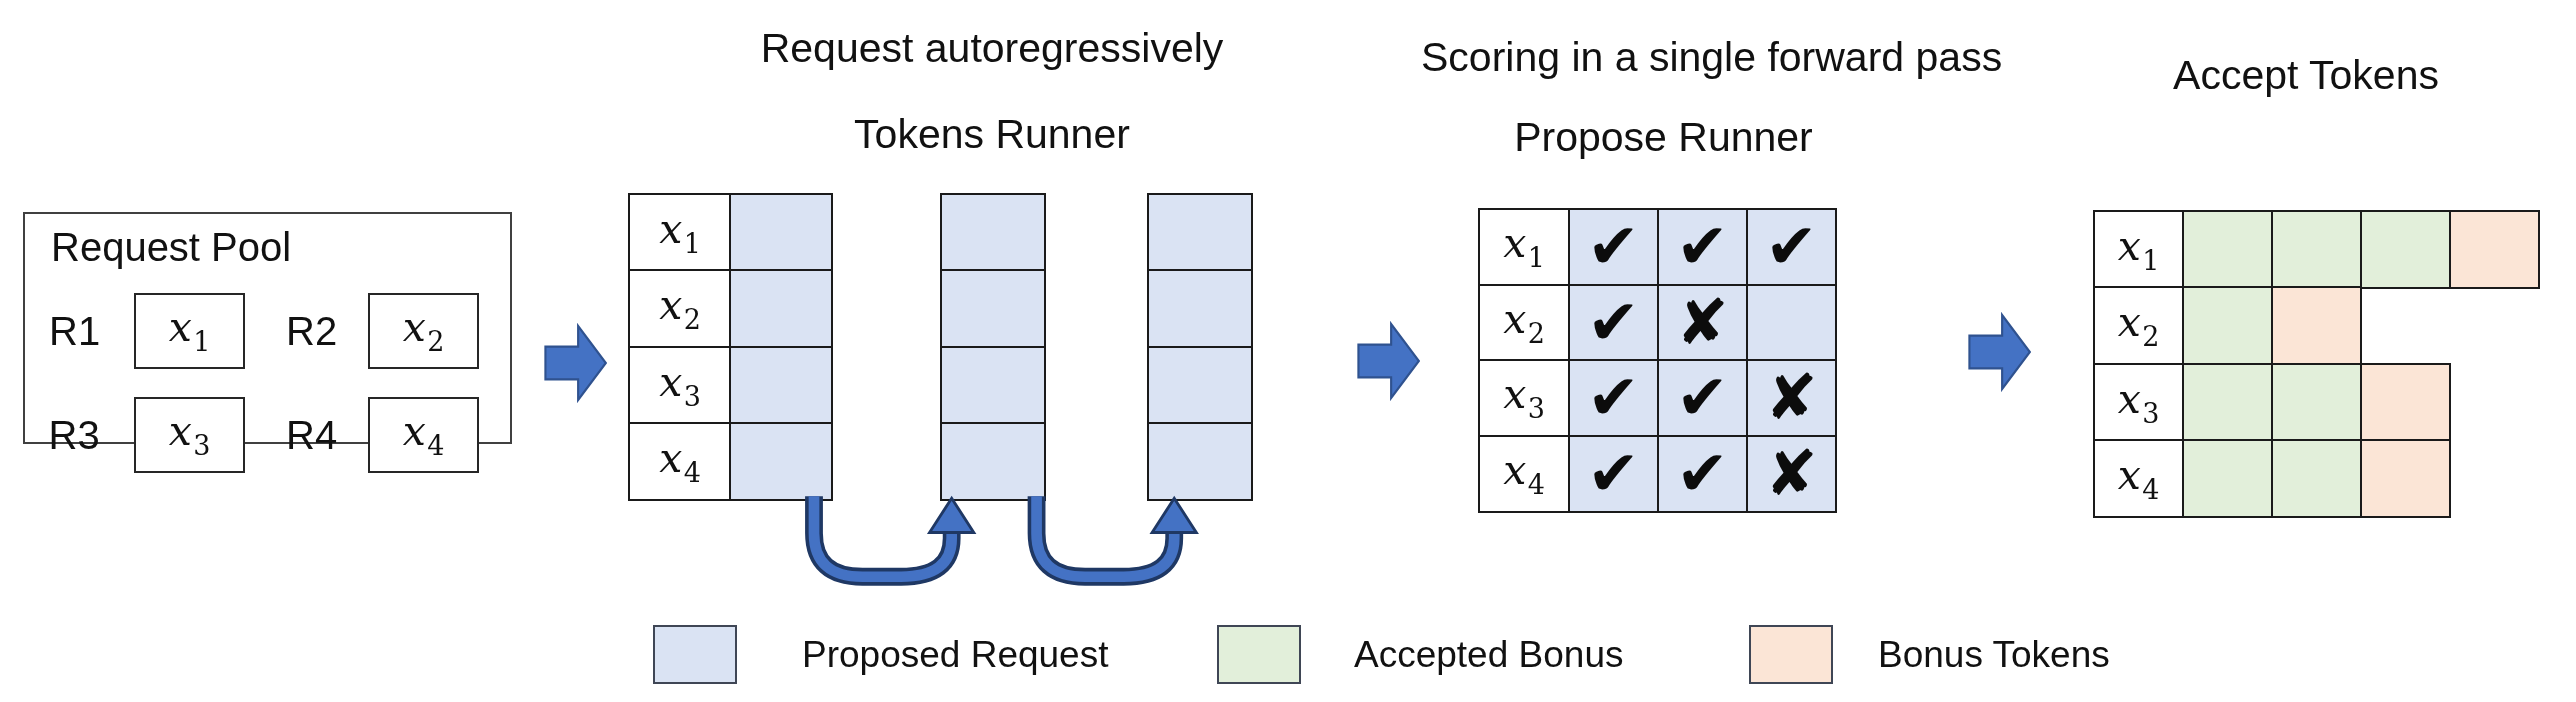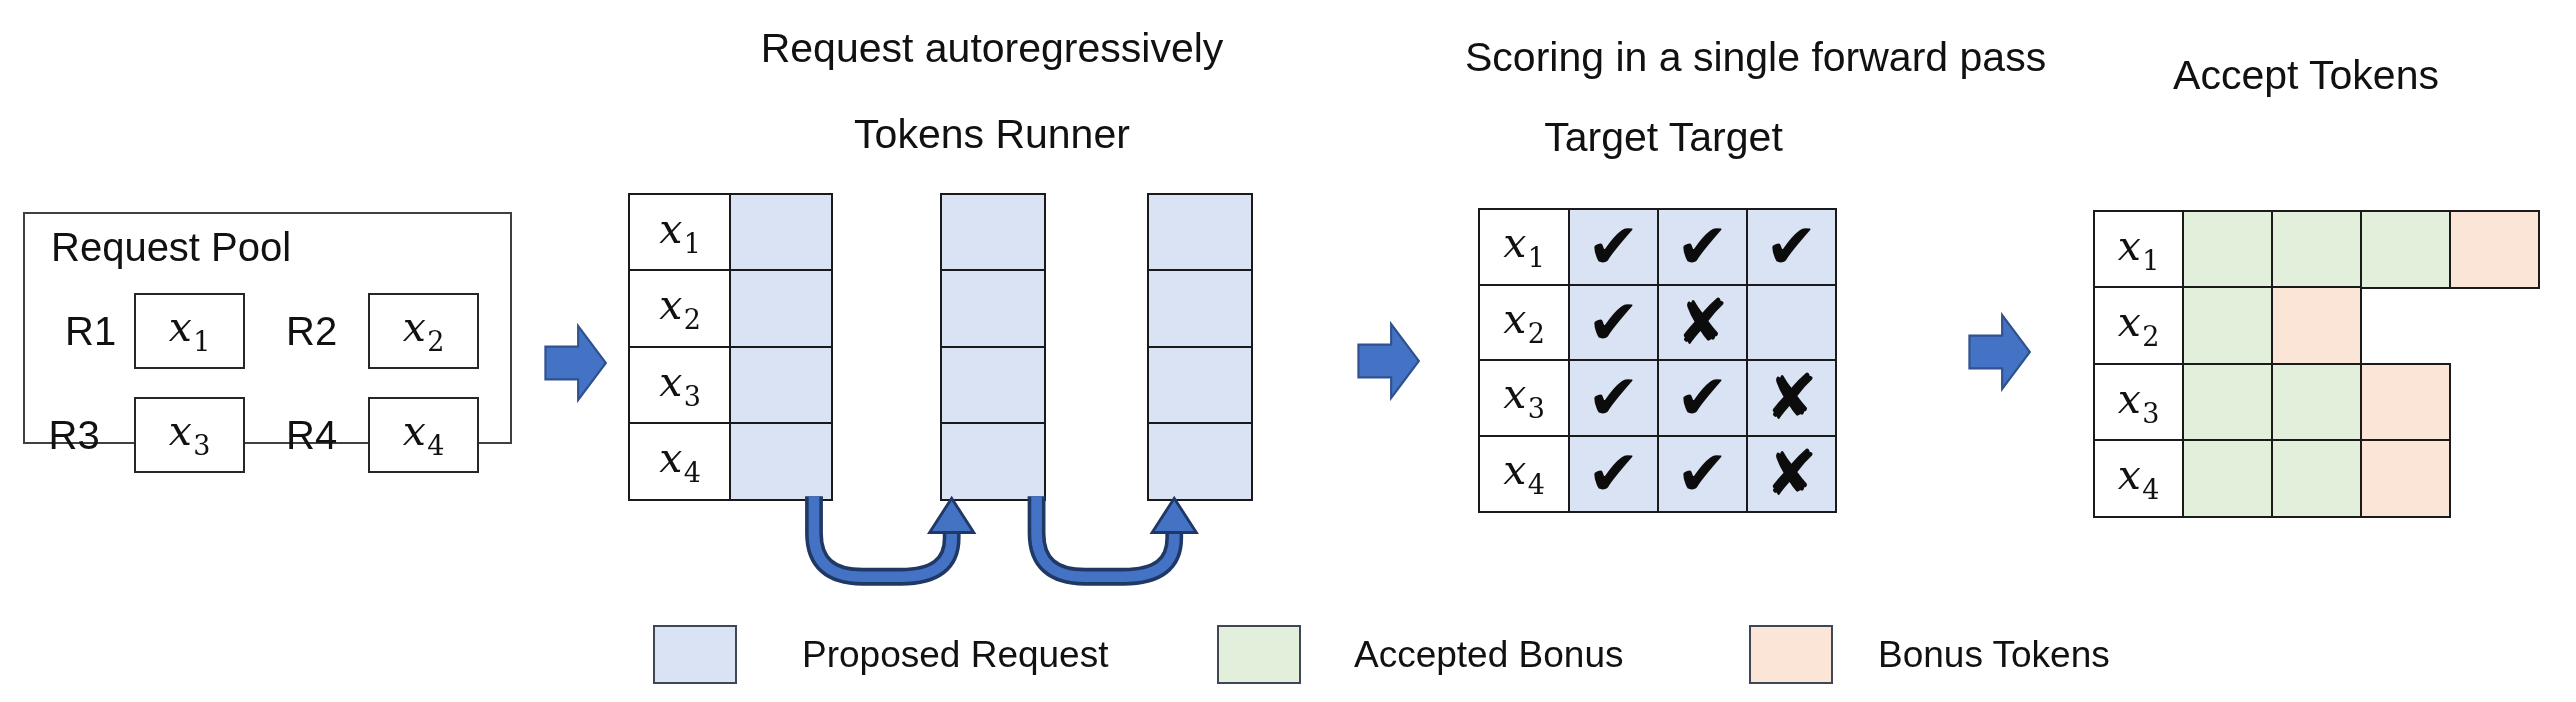--- a/index.html
+++ b/index.html
@@ -65,29 +65,29 @@
     position:absolute;top:625px;height:59px;line-height:59px;font-size:37px;white-space:nowrap;
   }
   svg{position:absolute;overflow:visible;}
 </style>
 </head>
 <body>
 
 <div class="section-title" style="left:735px;top:20px;width:514px;">Request autoregressively</div>
 <div class="section-title" style="left:735px;top:106px;width:514px;">Tokens Runner</div>
 
-<div class="section-title" style="left:1421px;top:28.6px;width:485px;margin-left:44px;">Scoring in a single forward pass</div>
-<div class="section-title" style="left:1421px;top:109px;width:485px;">Target Target</div>
+<div class="section-title" style="left:1421px;top:28.6px;width:485px;">Scoring in a single forward pass</div>
+<div class="section-title" style="left:1421px;top:109px;width:485px;">Propose Runner</div>
 
 <div class="section-title" style="left:2092px;top:47px;width:428px;text-align:center;">Accept Tokens</div>
 
 <div class="request-pool">
   <div class="rp-title">Request Pool</div>
   <div id="request-entries">
-      <div class="rp-label" style="left: 40px; top: 79px;">R1</div>
+      <div class="rp-label" style="left: 24px; top: 79px;">R1</div>
       <div class="token-box" style="left: 109px; top: 79px;">
         <span class="token"><i>x</i><sub>1</sub></span>
       </div>
       <div class="rp-label" style="left: 261px; top: 79px;">R2</div>
       <div class="token-box" style="left: 343px; top: 79px;">
         <span class="token"><i>x</i><sub>2</sub></span>
       </div>
       <div class="rp-label" style="left: 23.6px; top: 183px;">R3</div>
       <div class="token-box" style="left: 109px; top: 183px;">
         <span class="token"><i>x</i><sub>3</sub></span>

